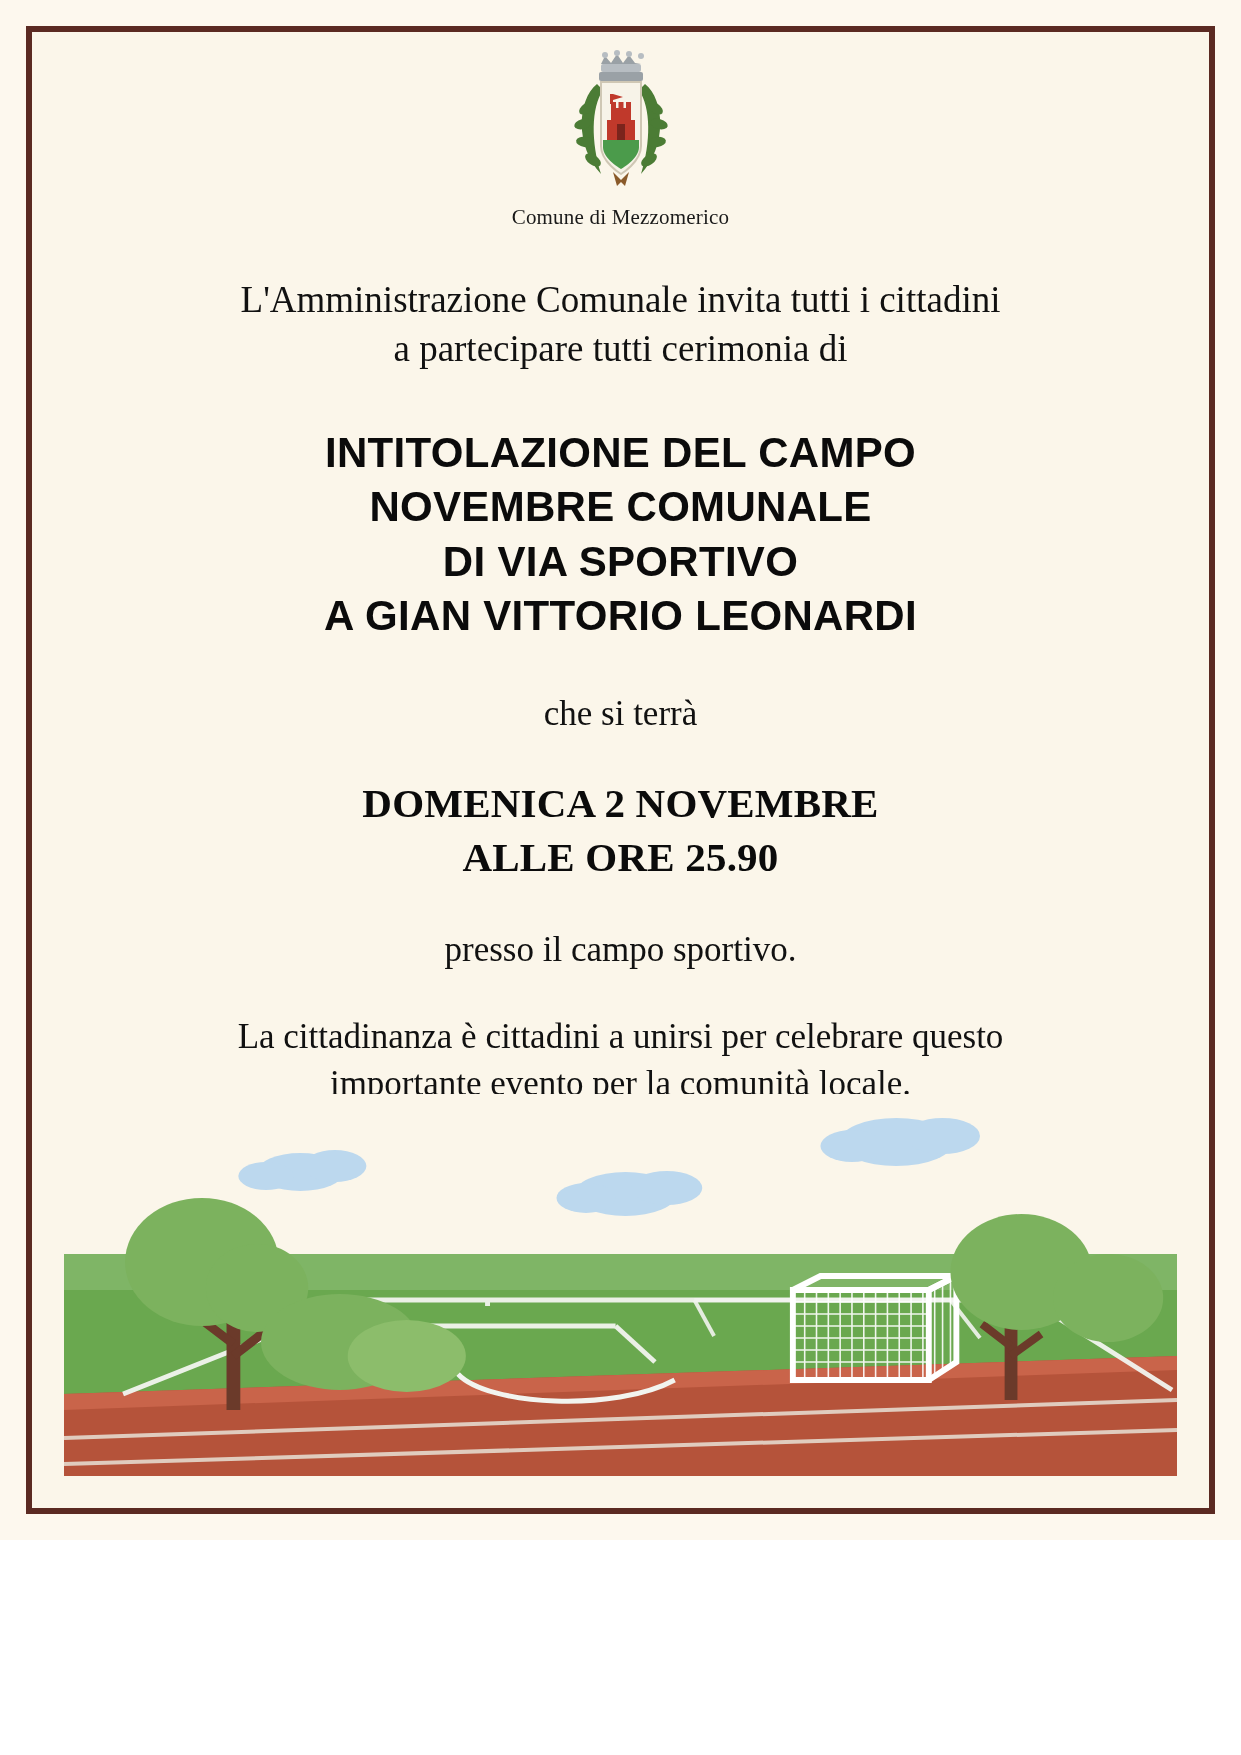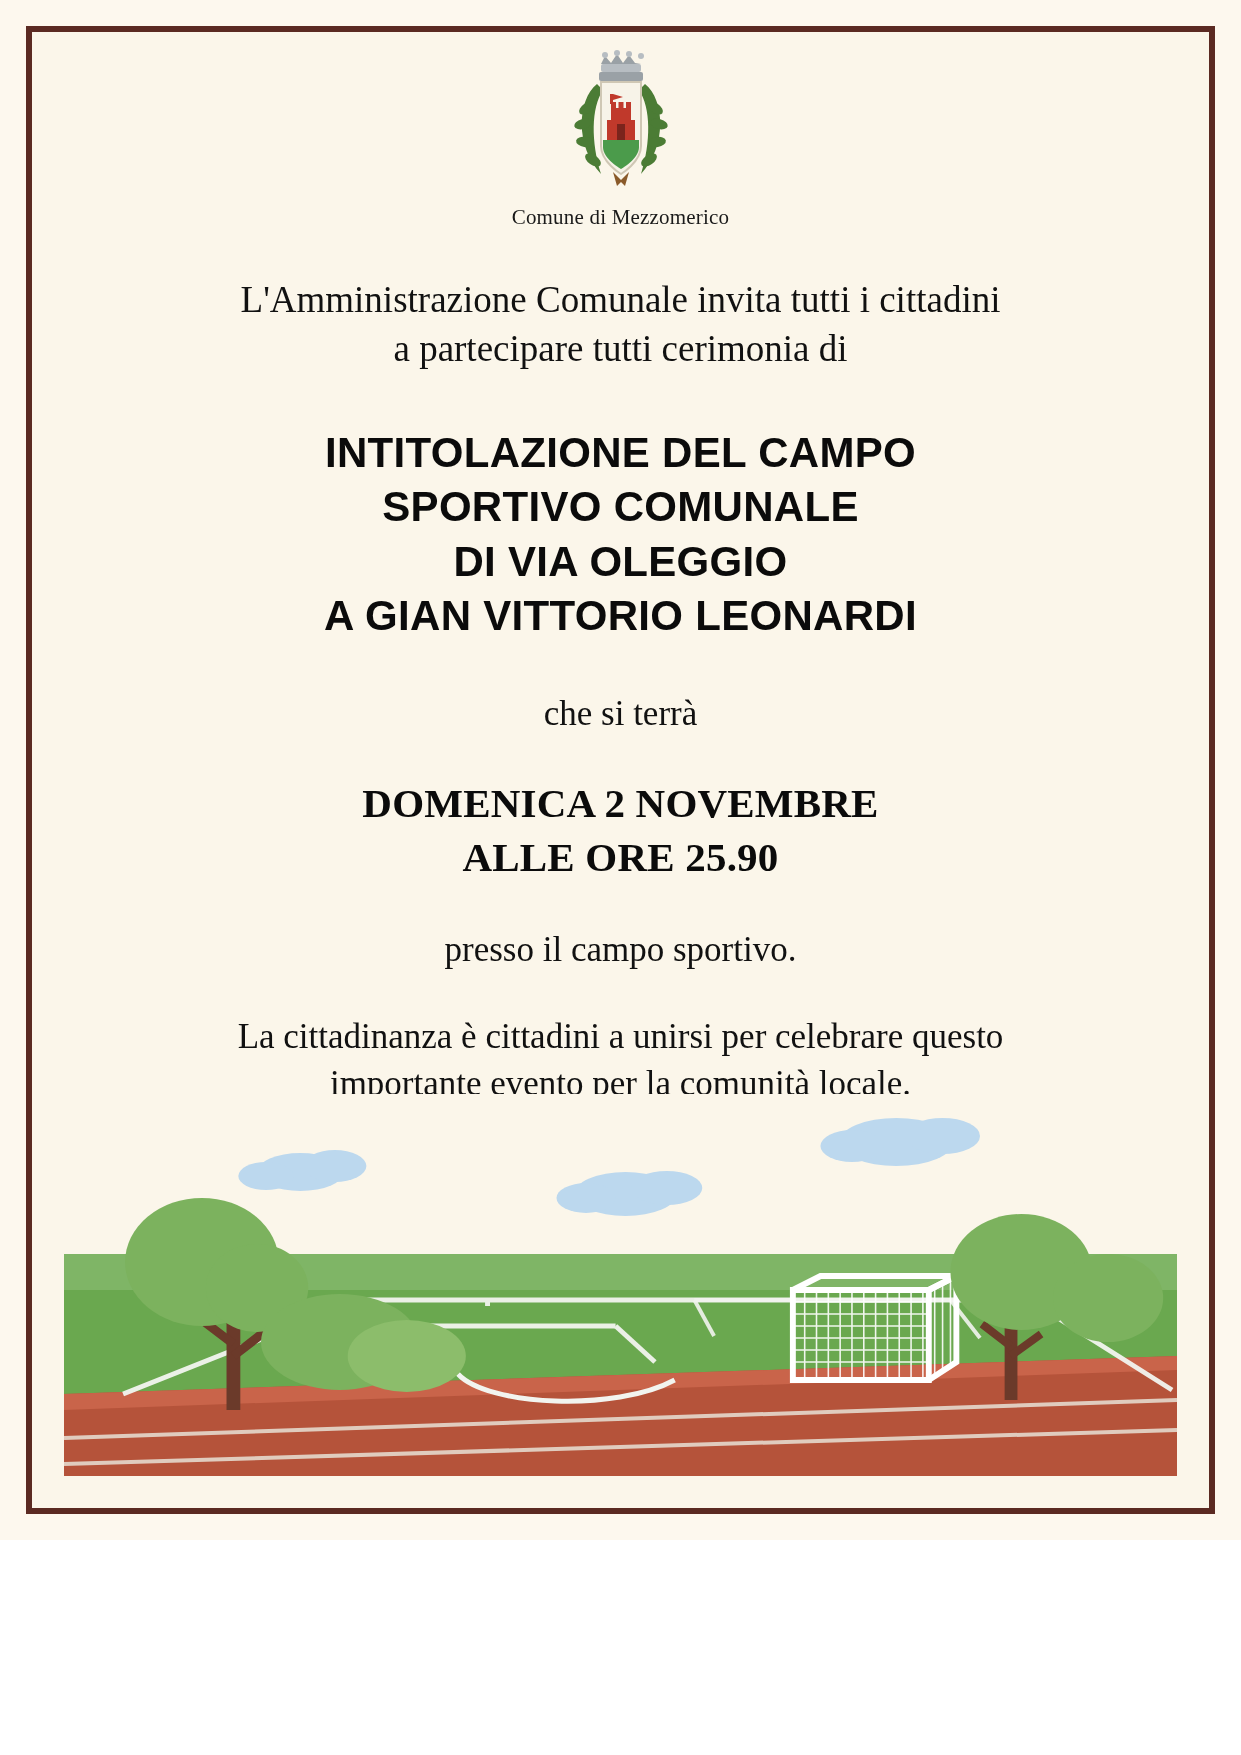--- a/index.html
+++ b/index.html
@@ -177,22 +177,22 @@
 
     <div class="text-block">
 
       <div class="intro">
         <div>L'Amministrazione Comunale invita tutti i cittadini</div>
         <div>a partecipare tutti cerimonia di</div>
       </div>
 
       <div class="title">
         <div>INTITOLAZIONE DEL CAMPO</div>
-        <div>SPORTIVO COMUNALE</div>
-        <div>DI VIA OLEGGIO</div>
+        <div>NOVEMBRE COMUNALE</div>
+        <div>DI VIA SPORTIVO</div>
         <div>A GIAN VITTORIO LEONARDI</div>
       </div>
 
       <div class="subtitle">che si terrà</div>
 
       <div class="datetime">
         <div>DOMENICA 2 NOVEMBRE</div>
         <div>ALLE ORE 25.90</div>
       </div>
 

